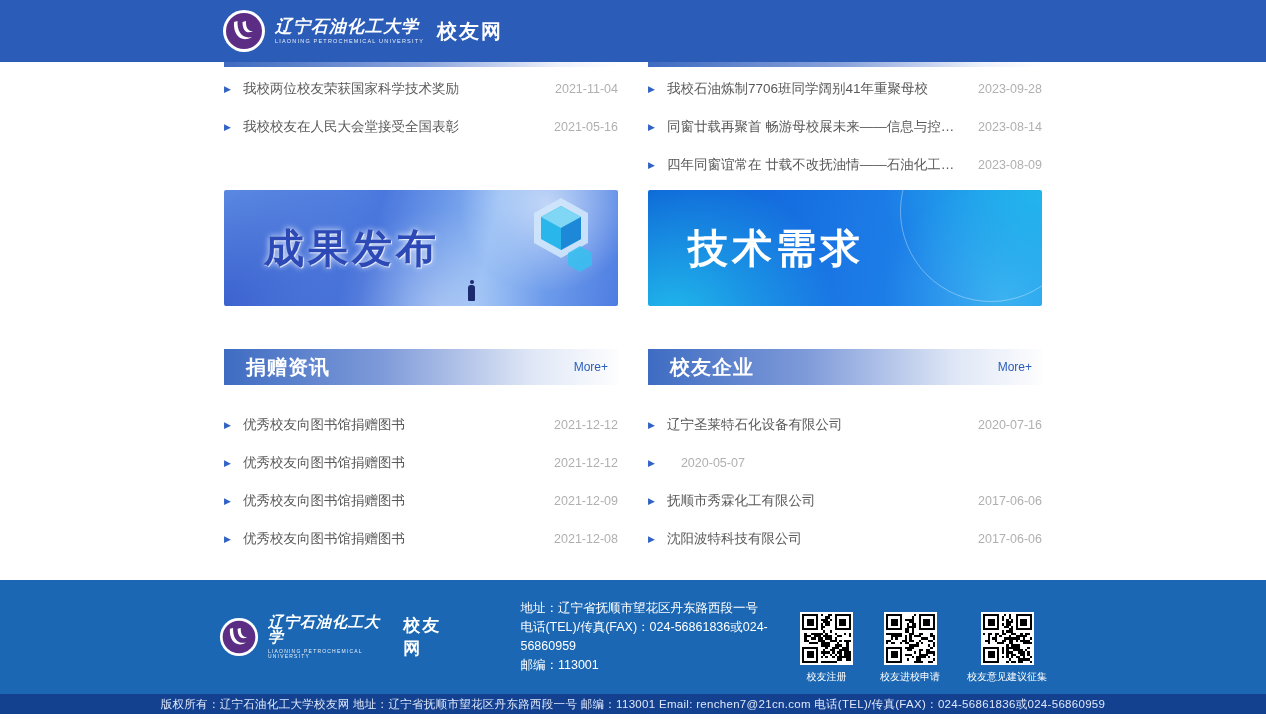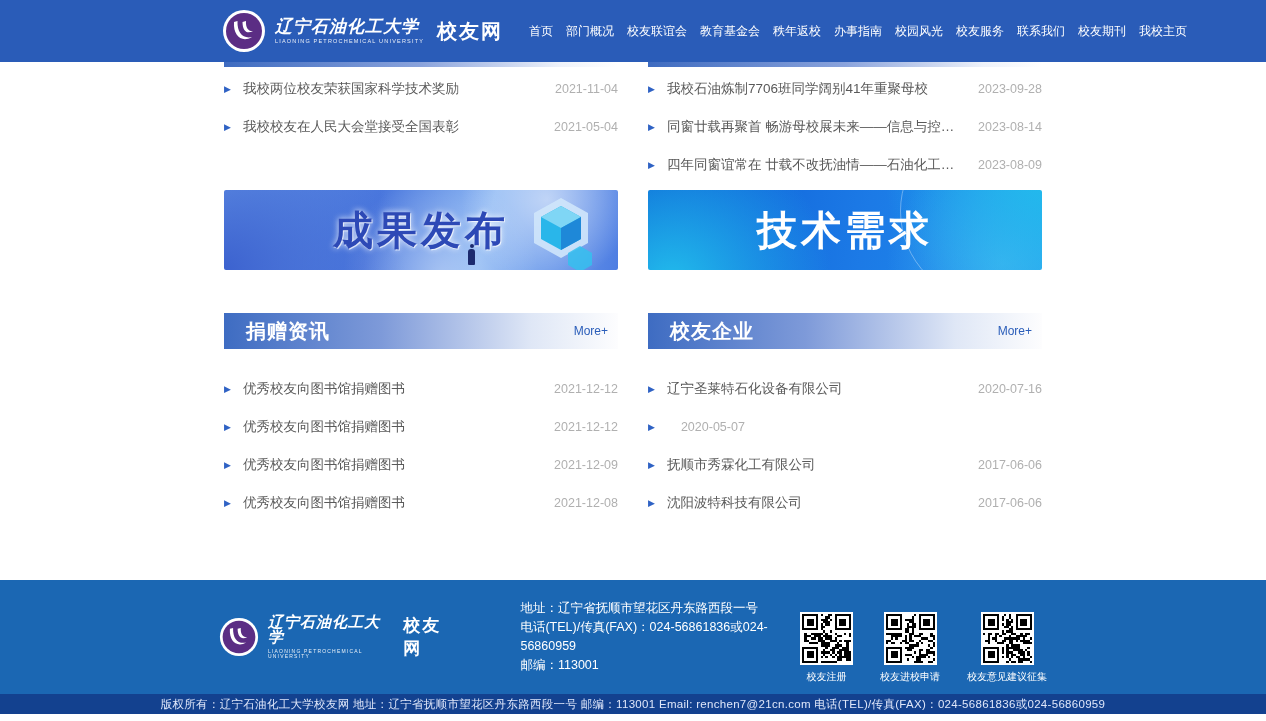--- a/index.html
+++ b/index.html
@@ -24,22 +24,22 @@
   .cols { display:grid; grid-template-columns:394px 394px; column-gap:30px; }
   .col-strip { height:5px; background:linear-gradient(to right,#3e6bc0 0%,#8aa3dc 50%,#eef2fa 85%,#fff 100%); margin-bottom:3px; }
   .news-row { height:38px; display:flex; align-items:center; cursor:pointer; }
   .bullet { color:#2f62c4; font-size:9px; margin-right:12px; line-height:1; }
   .news-title { flex:1; font-size:13.5px; color:#595959; white-space:nowrap; overflow:hidden; text-overflow:ellipsis; }
   .news-date { font-size:12.5px; color:#b0b0b0; margin-left:14px; }
   .top-lists { min-height:122px; }
 
   
   .banners { margin-top:6px; }
-  .banner { height:80px; border-radius:2px; position:relative; overflow:hidden;
-    display:flex; align-items:center; justify-content:center; cursor:pointer; }
+  .banner { height:116px; border-radius:2px; position:relative; overflow:hidden;
+    display:flex; align-items:center; cursor:pointer;padding-left:40px; }
   .banner-left { background:
       radial-gradient(circle at 82% 12%, rgba(255,255,255,.55), transparent 26%),
       radial-gradient(circle at 55% 105%, rgba(255,255,255,.35), transparent 42%),
       radial-gradient(circle at 0% 100%, #3c62cf, transparent 45%),
       linear-gradient(103deg,#6d9fec 0%,#4a77dd 38%,#8ab6f3 66%,#4d7de2 100%); }
   .banner-left .banner-text { color:#2d49b6;
     text-shadow:0 0 6px rgba(255,255,255,.95), 1px 1px 0 rgba(255,255,255,.7); }
   .banner-text { font-size:40px; font-weight:800; letter-spacing:4px; white-space:nowrap; }
   .hex-art { position:absolute; right:18px; top:4px; }
   .person { position:absolute; left:62%; bottom:5px; width:7px; height:16px;
@@ -90,50 +90,37 @@
       <circle cx="22" cy="22" r="18" fill="#5b2d84"></circle>
       <path d="M12 13 C11 27 20 34 30 28 C21 30 15 24 15.5 12 Z" fill="#ffffff"></path>
       <path d="M20.5 13 C20.5 22 25 25.5 31 22 C26.5 22.5 23.5 19 24 12 Z" fill="#ffffff"></path>
     </svg>
     <div class="brand-names">
       <div class="brand-cn">辽宁石油化工大学</div>
       <div class="brand-en">LIAONING PETROCHEMICAL UNIVERSITY</div>
     </div>
     <div class="site-name">校友网</div>
   </div>
-  <div class="nav-menu">
-    <a class="nav-item">首页</a>
-    <a class="nav-item">部门概况</a>
-    <a class="nav-item">校友联谊会</a>
-    <a class="nav-item">教育基金会</a>
-    <a class="nav-item">秩年返校</a>
-    <a class="nav-item">办事指南</a>
-    <a class="nav-item">校园风光</a>
-    <a class="nav-item">校友服务</a>
-    <a class="nav-item">联系我们</a>
-    <a class="nav-item">校友期刊</a>
-    <a class="nav-item">我校主页</a>
-  </div>
 </div>
 
 <div class="main">
   <div class="wrap">
 
     <div class="cols top-lists">
       <div>
         <div class="col-strip"></div>
         <div class="news-row">
           <span class="bullet">▶</span>
           <span class="news-title">我校两位校友荣获国家科学技术奖励</span>
           <span class="news-date">2021-11-04</span>
         </div>
         <div class="news-row">
           <span class="bullet">▶</span>
           <span class="news-title">我校校友在人民大会堂接受全国表彰</span>
-          <span class="news-date">2021-05-04</span>
+          <span class="news-date">2021-05-16</span>
         </div>
       </div>
       <div>
         <div class="col-strip"></div>
         <div class="news-row">
           <span class="bullet">▶</span>
           <span class="news-title">我校石油炼制7706班同学阔别41年重聚母校</span>
           <span class="news-date">2023-09-28</span>
         </div>
         <div class="news-row">

